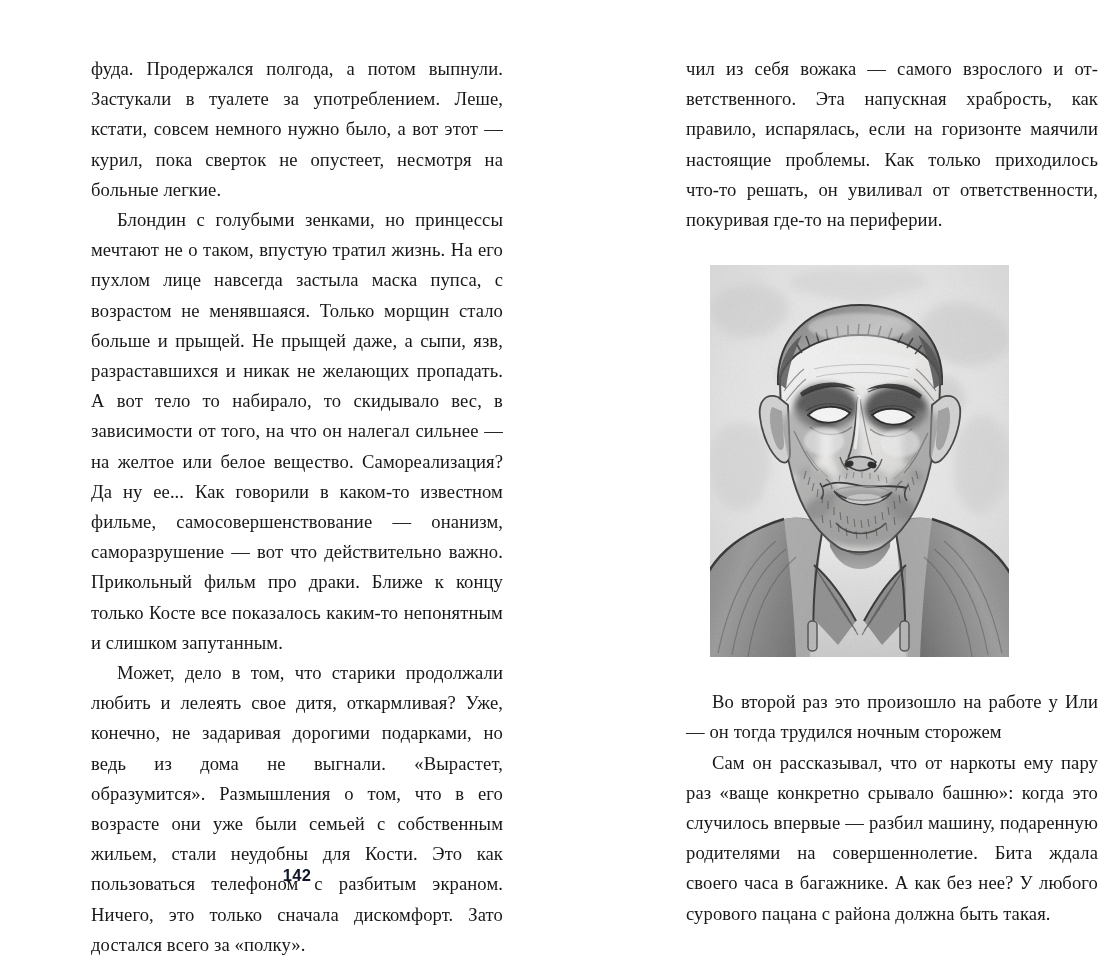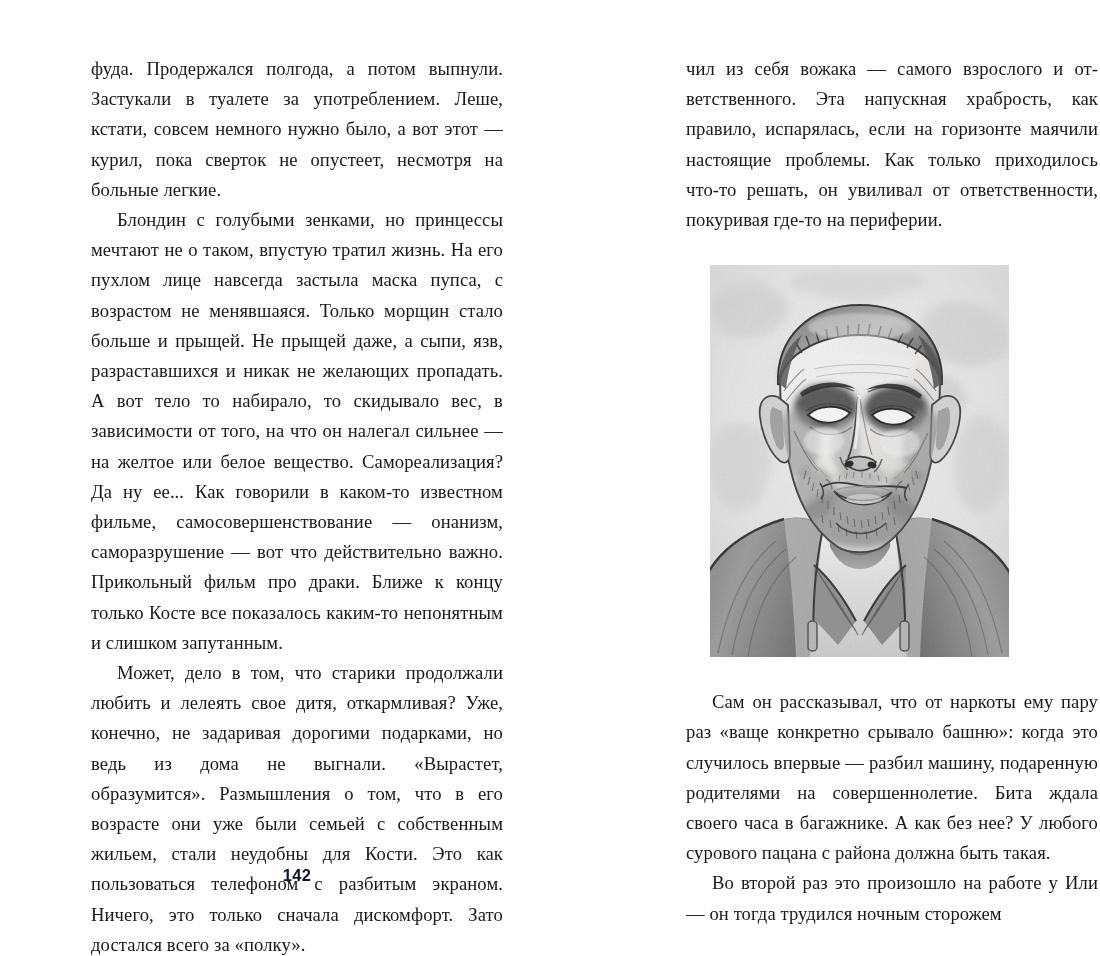--- a/index.html
+++ b/index.html
@@ -405,19 +405,19 @@
                 <path d="M106 112 C130 106 174 106 198 112"></path>
               </g>
 
               <rect x="0" y="0" width="299" height="392" filter="url(#grain)" opacity="0.55"></rect>
 
               <rect x="0" y="0" width="299" height="392" fill="#8f8f8f" opacity="0.055"></rect>
             </g>
           </svg>
         </div>
 
+        <p class="para">Во второй раз это произошло на работе у Или — он тогда трудился ночным сторожем</p>
         <p class="para">Сам он рассказывал, что от наркоты ему па­ру раз «ваще конкретно срывало башню»: ко­гда это случилось впервые — разбил машину, подаренную родителями на совершеннолетие. Бита ждала своего часа в багажнике. А как без нее? У любого сурового пацана с района долж­на быть такая.</p>
-        <p class="para">Во второй раз это произошло на работе у Или — он тогда трудился ночным сторожем</p>
       </div>
     </div>
 
   </div>
 </div>
 
 </body></html>

